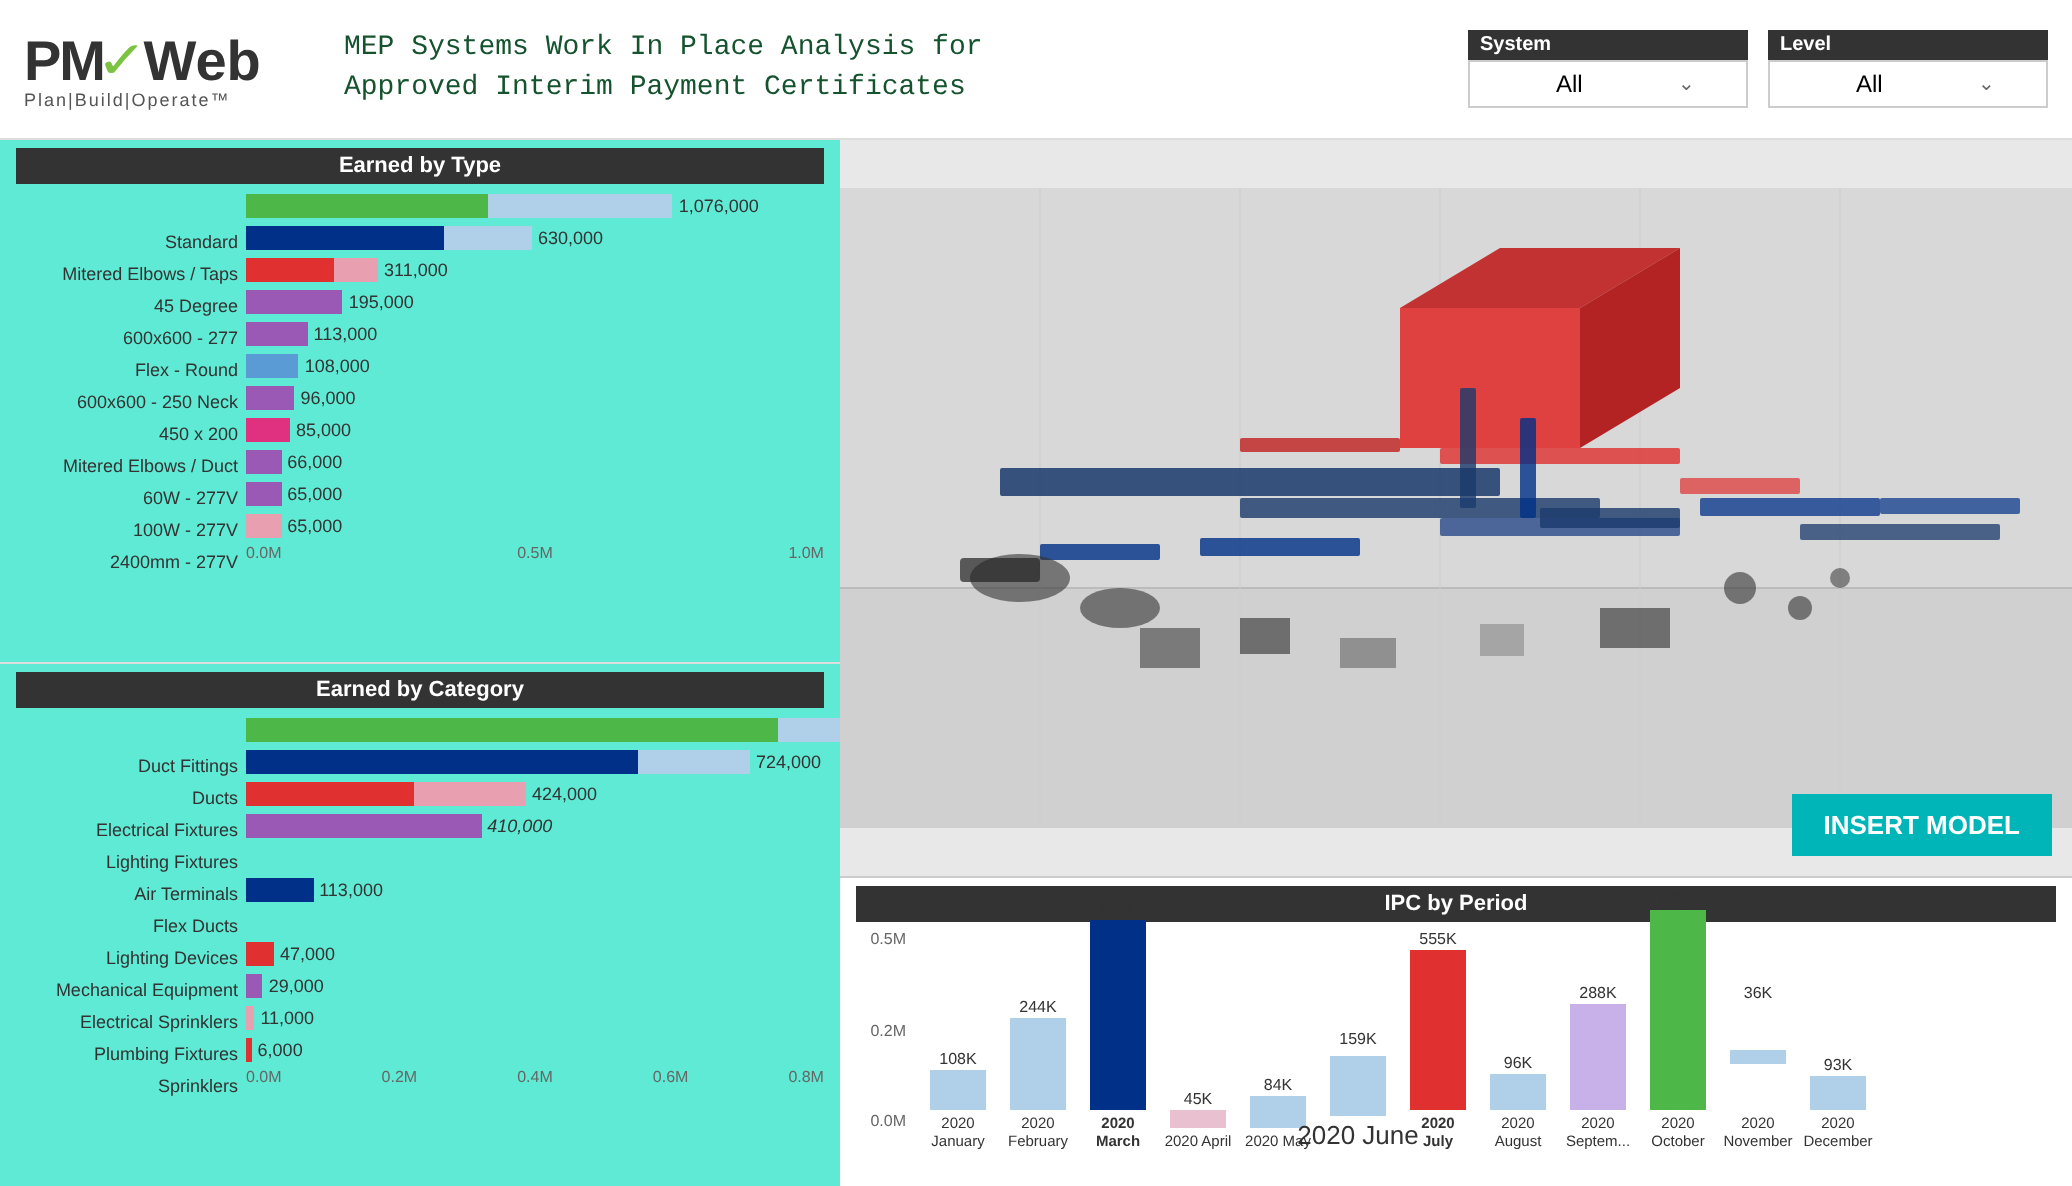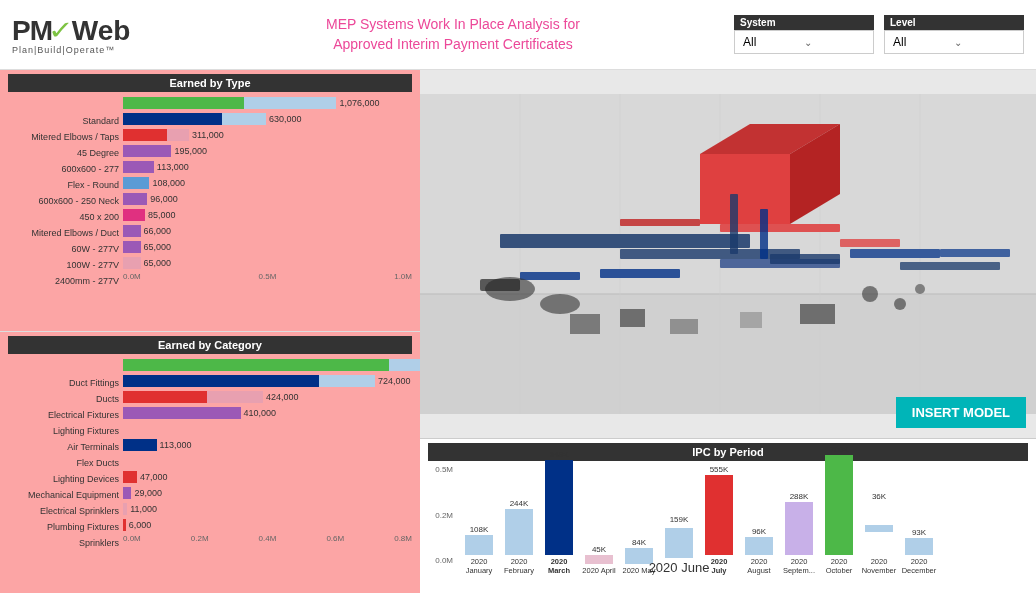--- a/index.html
+++ b/index.html
@@ -8,33 +8,33 @@
     .main-container { display: flex; flex-direction: column; width: 1036px; height: 593px; }
 
     
     .header { display: flex; align-items: center; background: white; padding: 6px 12px; height: 70px; border-bottom: 1px solid #ddd; }
     .logo-area { width: 160px; }
     .logo-pmweb { display: flex; align-items: center; }
     .logo-pm { font-size: 28px; font-weight: bold; color: #333; letter-spacing: -1px; }
     .logo-web { font-size: 28px; font-weight: bold; color: #333; }
     .logo-check { color: #7dc343; font-size: 26px; margin-left: -2px; transform: scaleX(1.2); display: inline-block; }
     .logo-subtitle { font-size: 9px; color: #555; margin-top: -2px; letter-spacing: 1px; }
-    .header-title { flex: 1; text-align: center; font-size: 14px; color: #ec4899; line-height: 1.4; }
+    .header-title { flex: 1; text-align: left; font-size: 14px; color: #14532d; line-height: 1.4; font-family: Liberation Mono, monospace; }
     .header-filters { display: flex; gap: 10px; }
     .filter-group { display: flex; flex-direction: column; }
     .filter-label { font-size: 10px; color: white; background: #333; padding: 2px 6px; font-weight: bold; }
     .filter-select { display: flex; align-items: center; background: white; border: 1px solid #ccc; padding: 4px 8px; width: 140px; font-size: 12px; }
-    .filter-select span { flex: 1; }
+    .filter-select span { flex: 1; margin-left: 35px; }
     .chevron { font-size: 10px; color: #666; }
 
     
     .content { display: flex; flex: 1; }
 
     
-    .left-panel { width: 420px; background: #fca5a5; display: flex; flex-direction: column; overflow: hidden; }
+    .left-panel { width: 420px; background: #5eead4; display: flex; flex-direction: column; overflow: hidden; }
 
     
     .chart-section { flex: 1; padding: 4px 8px; }
     .chart-title { background: #333; color: white; text-align: center; font-size: 11px; font-weight: bold; padding: 3px; margin-bottom: 4px; }
 
     .bar-chart { position: relative; }
     .bar-row { display: flex; align-items: center; margin-bottom: 2px; height: 14px; }
     .bar-label { width: 115px; text-align: right; font-size: 9px; color: #333; padding-right: 4px; white-space: nowrap; overflow: hidden; margin-top: 36px; }
     .bar-area { flex: 1; position: relative; height: 12px; }
     .bar-value { font-size: 9px; color: #333; position: absolute; white-space: nowrap; }
@@ -207,21 +207,21 @@
               <div class="bar-area">
                 <div style="position: absolute; left: 0px; top: 0px; width: 84px; height: 12px; background: rgb(224, 48, 48);"></div>
                 <div style="position: absolute; left: 84px; top: 0px; width: 56px; height: 12px; background: rgb(232, 160, 176);"></div>
                 <span class="bar-value" style="left: 143px; top: 1px;">424,000</span>
               </div>
             </div>
             <div class="bar-row">
               <div class="bar-label">Lighting Fixtures</div>
               <div class="bar-area">
                 <div style="position: absolute; left: 0px; top: 0px; width: 117.6px; height: 12px; background: rgb(155, 89, 182);"></div>
-                <span class="bar-value" style="left: 120.6px; top: 1px;">410,000</span>
+                <span class="bar-value" style="left: 120.6px; top: 1px; font-style: italic;">410,000</span>
               </div>
             </div>
             <div class="bar-row">
               <div class="bar-label">Air Terminals</div>
             </div>
             <div class="bar-row">
               <div class="bar-label">Flex Ducts</div>
               <div class="bar-area">
                 <div style="position: absolute; left: 0px; top: 0px; width: 33.6px; height: 12px; background: rgb(0, 48, 135);"></div>
                 <span class="bar-value" style="left: 36.6px; top: 1px;">113,000</span>

